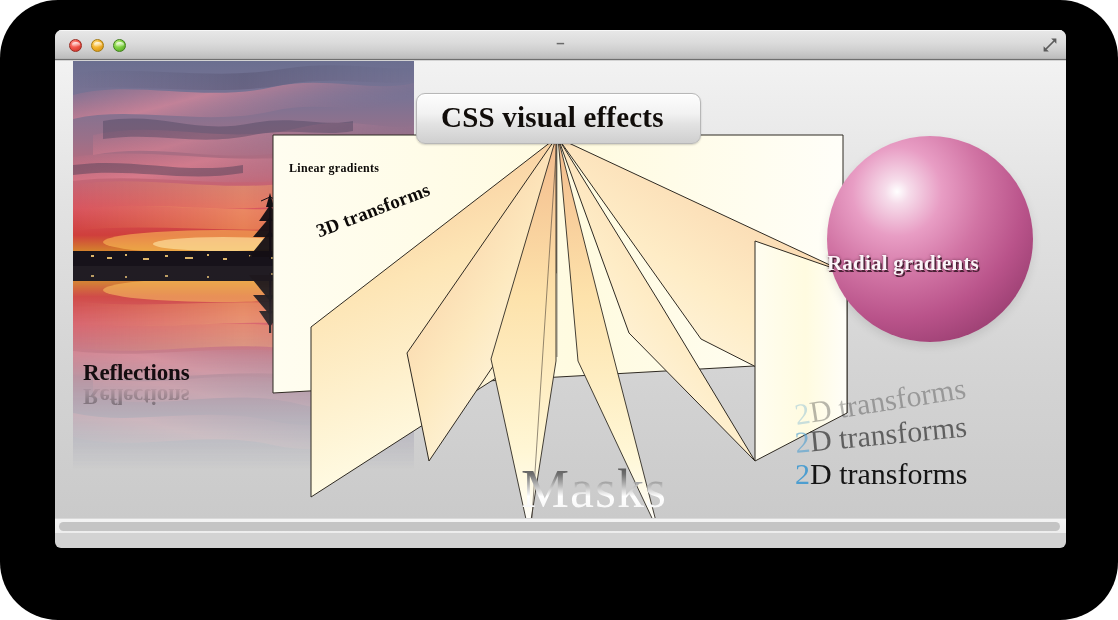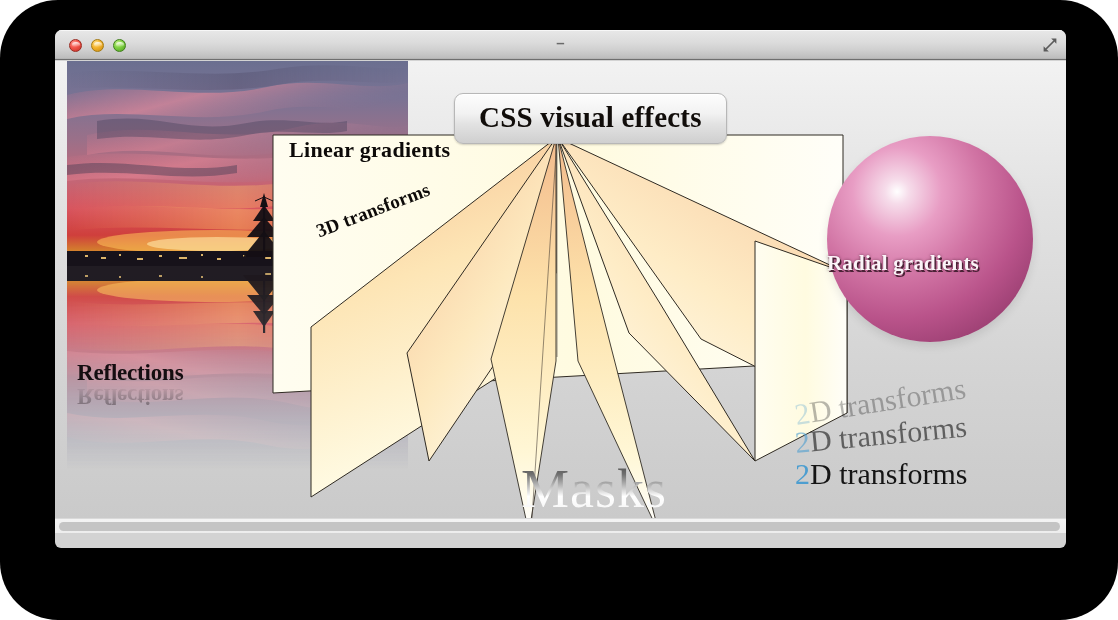--- a/index.html
+++ b/index.html
@@ -94,21 +94,21 @@
     position: absolute;
     left: 0; top: 31px;
     width: 1011px; height: 472px;
     overflow: hidden;
     background: linear-gradient(to bottom, #f2f2f2 0%, #e2e2e2 30%, #d4d4d4 65%, #c9c9c9 100%);
   }
 
   
   #photo-wrap {
     position: absolute;
-    left: 12px; top: 0;
+    left: 18px; top: 0;
     width: 341px; height: 400px;
   }
   .sky {
     position:absolute; left:0; width:341px; height:205px;
     overflow:hidden;
   }
   #sky-main { top: 0; }
   #sky-reflect {
     top: 205px;
     transform: scaleY(-1);
@@ -145,22 +145,22 @@
   #fan { position:absolute; left:0; top:0; width:1011px; height:472px; }
 
   .panel-label {
     position: absolute;
     font-family: "Liberation Serif", serif;
     font-weight: bold;
     color: #0d0a08;
     white-space: nowrap;
   }
   #label-linear {
-    left: 234px; top: 76px;
-    font-size: 22px;
+    left: 234px; top: 100px;
+    font-size: 12px;
     letter-spacing: .3px;
   }
   #label-3d {
     left: 262px; top: 160px;
     font-size: 19px;
     transform: rotate(-21deg);
     transform-origin: left center;
     letter-spacing: .2px;
   }
 
@@ -228,31 +228,30 @@
   .td .rest { color: #151515; }
 
   #td-1 { left: 740px; top: 337px; font-size: 30px; transform: rotate(-9deg); opacity: .30; }
   #td-2 { left: 740px; top: 365px; font-size: 30px; transform: rotate(-5.5deg); opacity: .60; }
   #td-3 { left: 740px; top: 396px; font-size: 30px; transform: rotate(0deg); opacity: 1; }
 
   
   #pill {
     position: absolute;
     left: 361px; top: 32px;
-    padding: 7px 24px 9px 24px;
+    padding: 7px 36px 9px 24px;
     border-radius: 9px;
     background: linear-gradient(to bottom, #fdfdfd 0%, #f2f2f2 40%, #e2e2e2 62%, #cfcfcf 100%);
     border: 1px solid #b7b7b7;
     box-shadow: 0 1px 2px rgba(0,0,0,.18), inset 0 1px 0 #ffffff;
     font-family: "Liberation Serif", serif;
     font-weight: bold;
     font-size: 29px;
     color: #110d0a;
     letter-spacing: .2px;
-    margin-left: 38px;
   }
 
   
   #scroll-track {
     position: absolute;
     left: 0; bottom: 0;
     width: 1011px; height: 15px;
     background: linear-gradient(to bottom, #f3f3f3, #ededed);
     border-top: 1px solid #d9d9d9;
     box-sizing: border-box;

